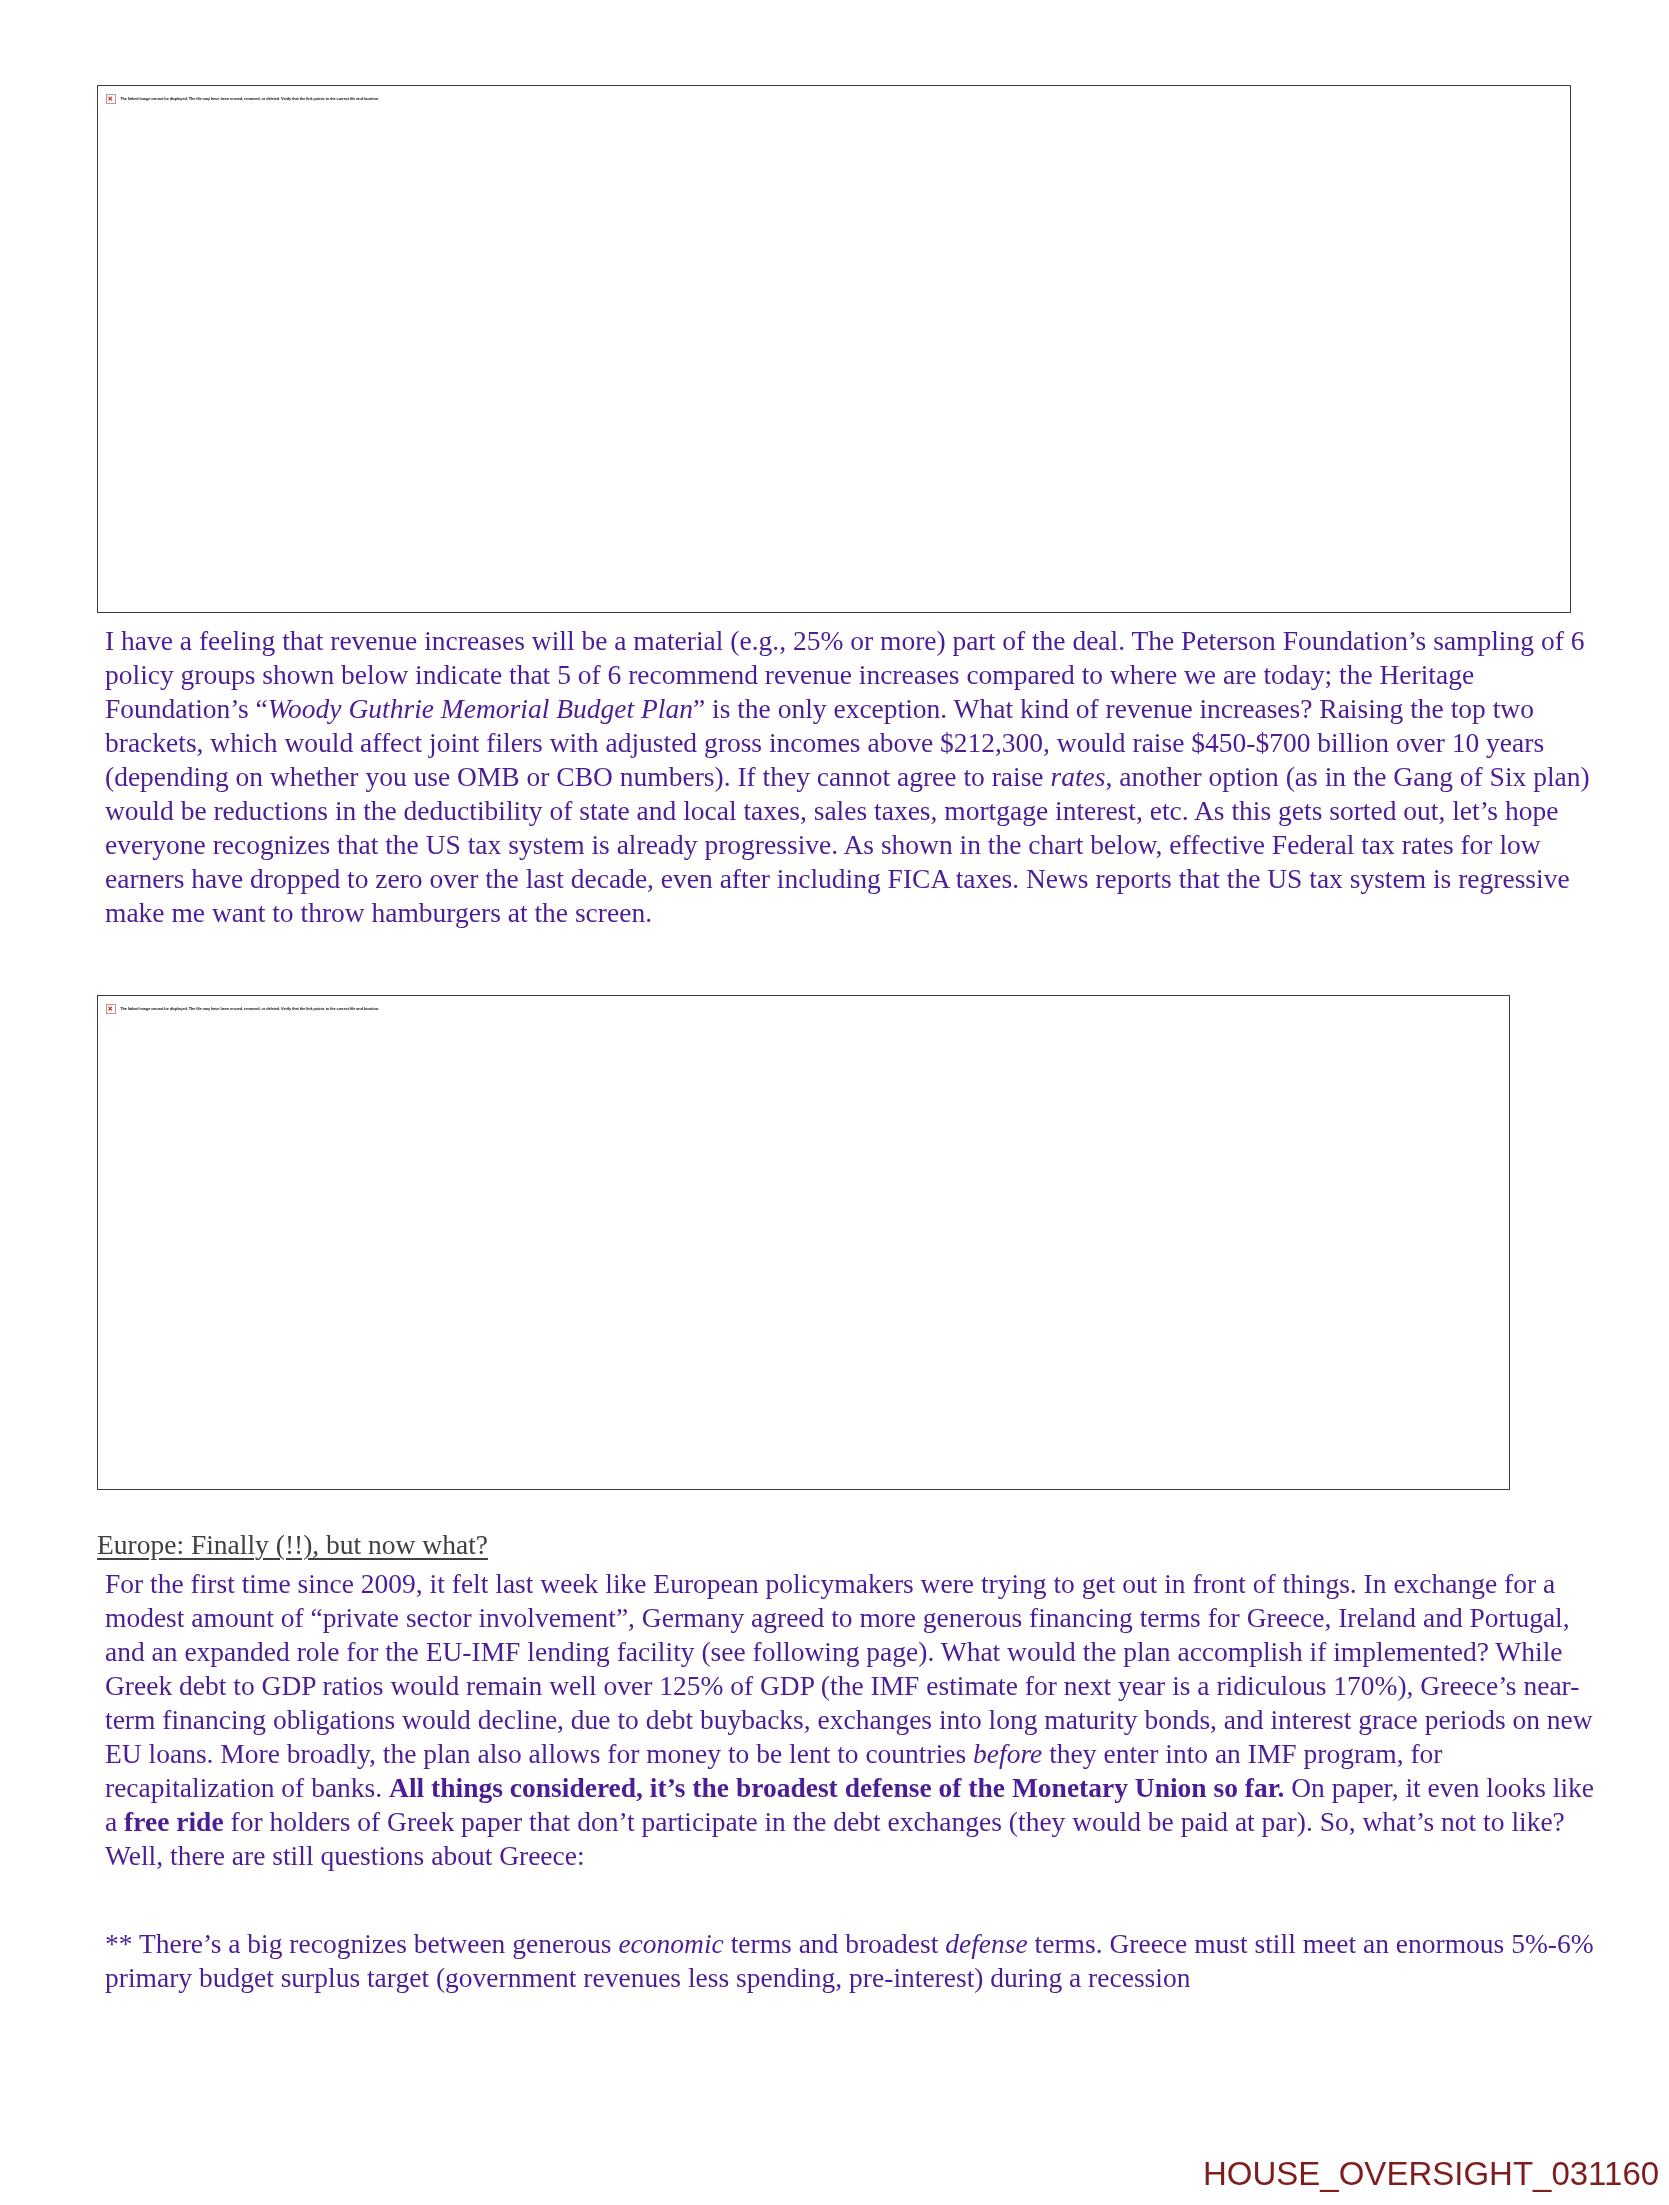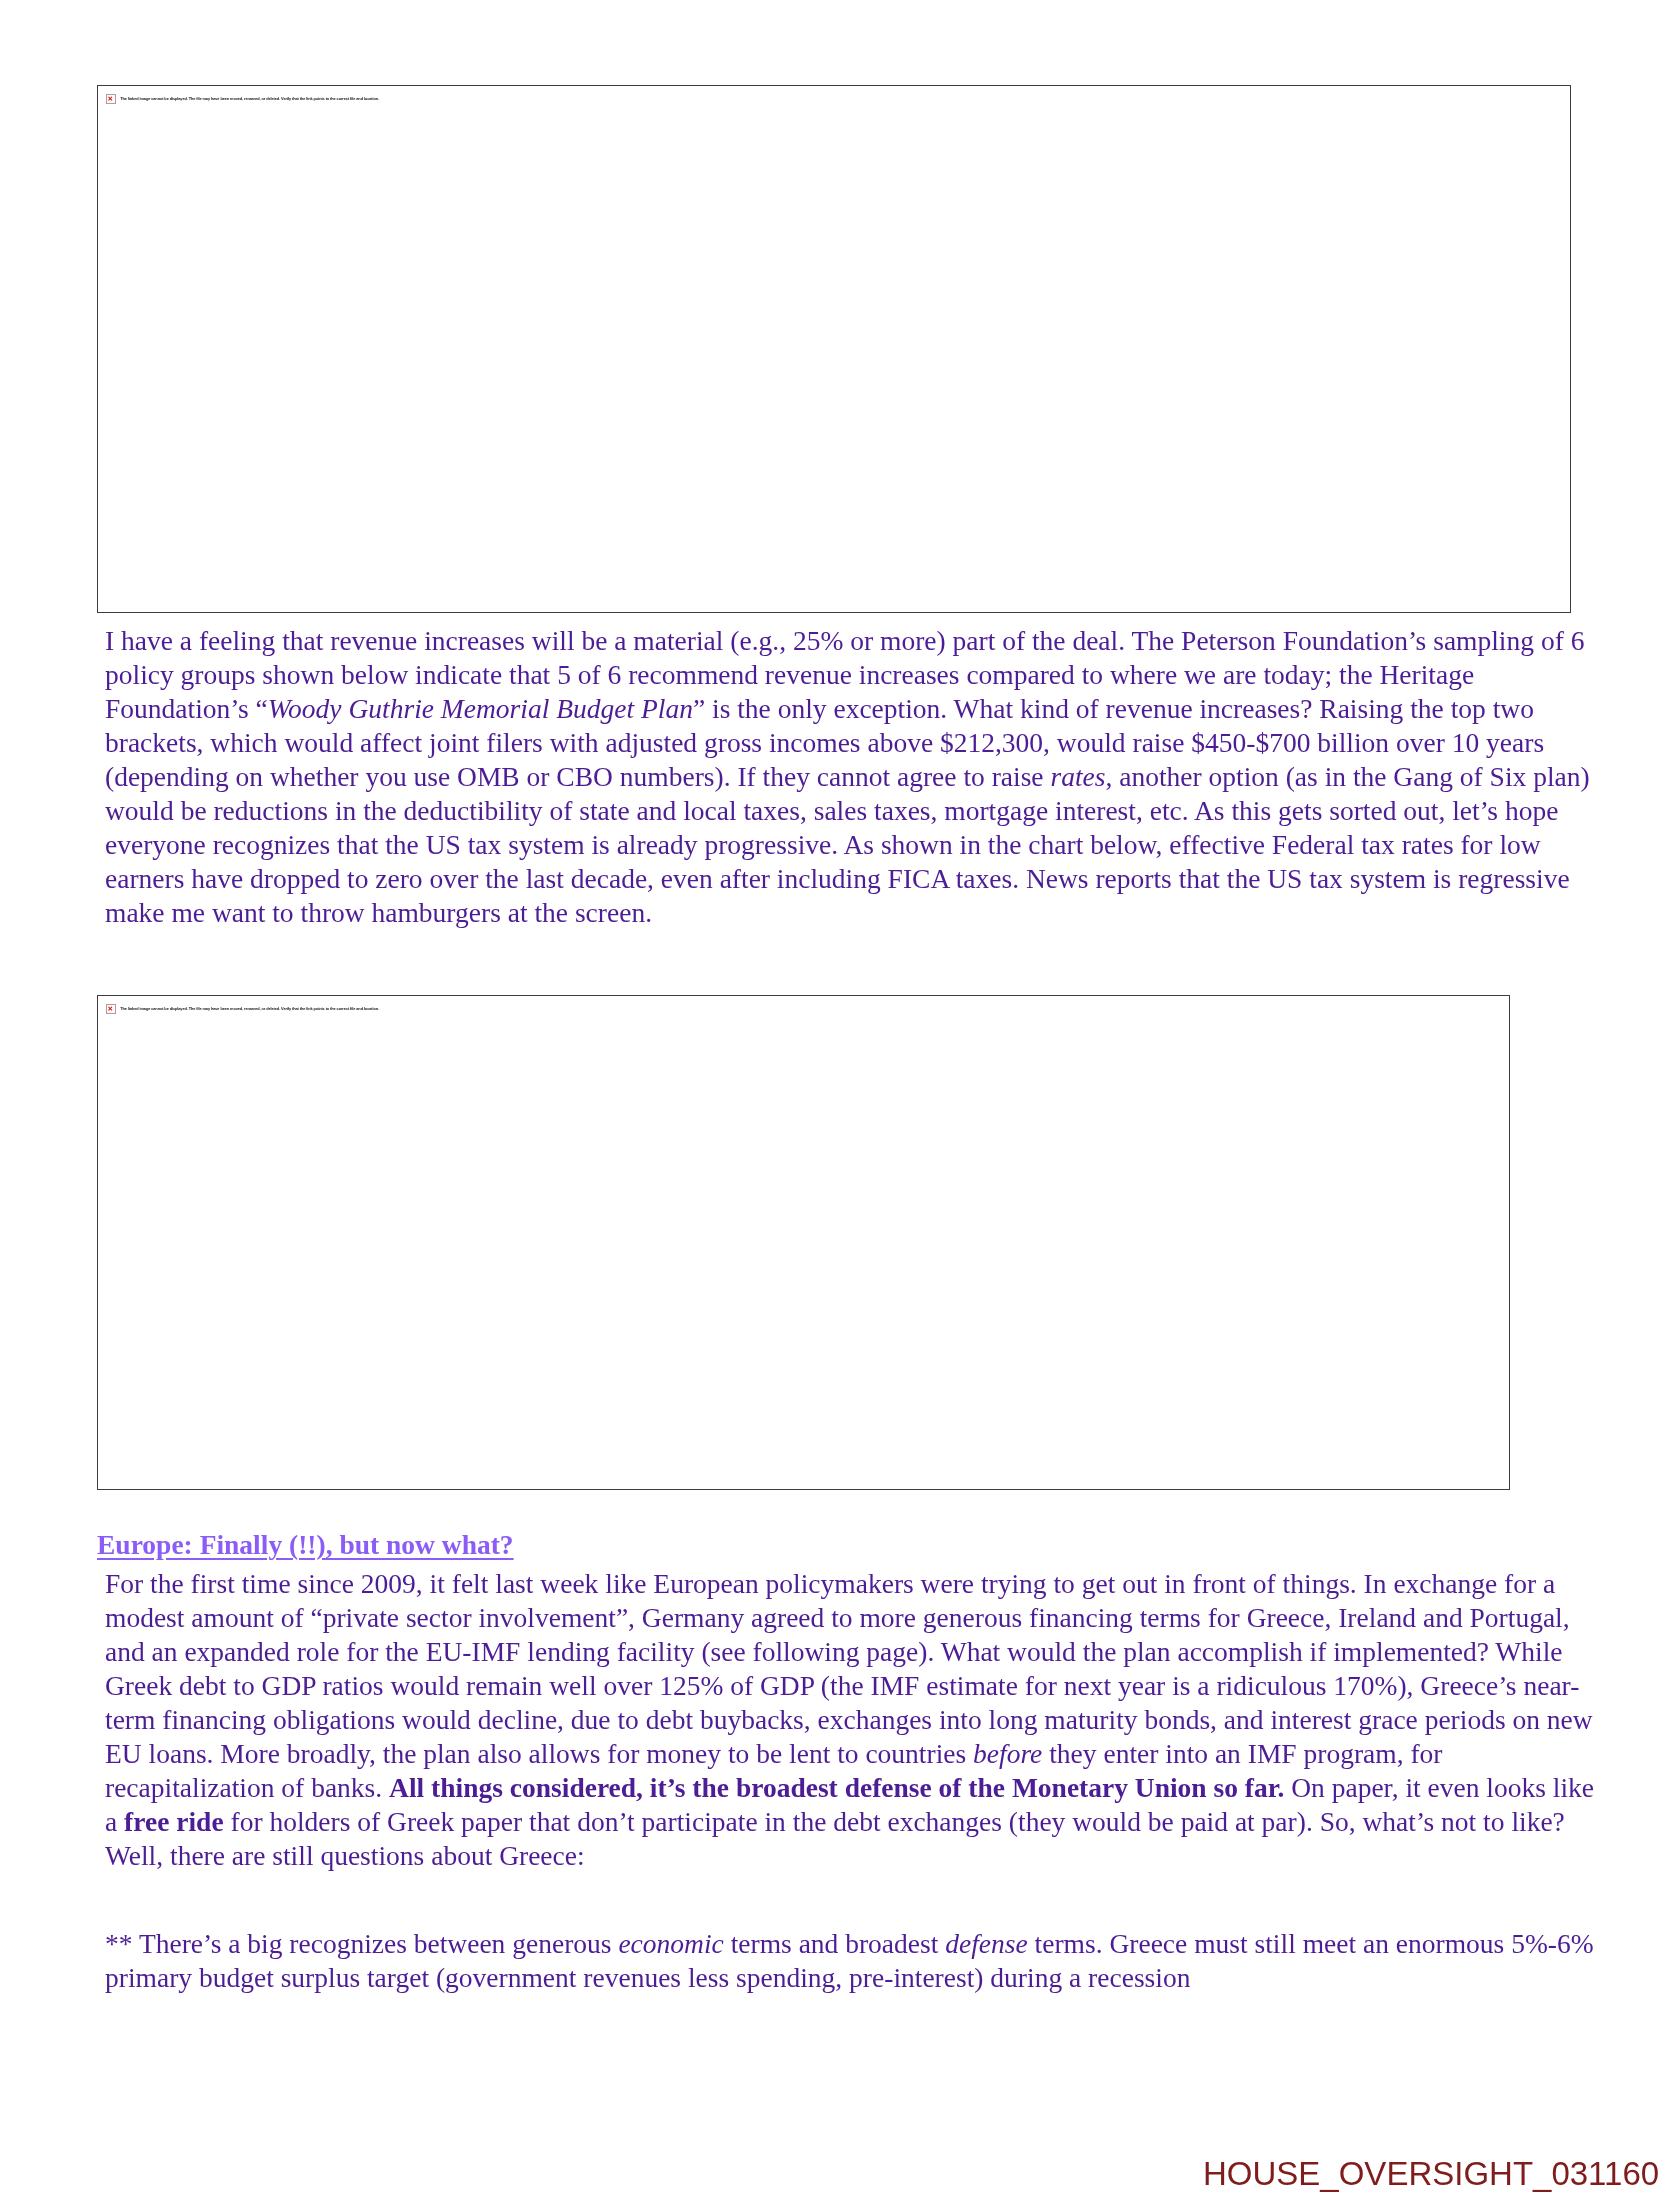--- a/index.html
+++ b/index.html
@@ -77,25 +77,25 @@
   .p1 { top: 624px; }
   .p2 { top: 1567px; }
   .p3 { top: 1927px; }
 
   .heading {
     position: absolute;
     left: 97px;
     top: 1528px;
     font-size: 27.5px;
     line-height: 34px;
-    font-weight: 700;
+    font-weight: 400;
     text-decoration: underline;
     text-decoration-thickness: 2px;
     text-underline-offset: 3.9px;
-    color: #8b5cf6;
+    color: #404040;
   }
 
   .ital { font-style: italic; }
   .bold { font-weight: 700; }
 
   .bullet-line { margin: 0; padding: 0; }
 
   .footer {
     position: absolute;
     left: 1203px;

